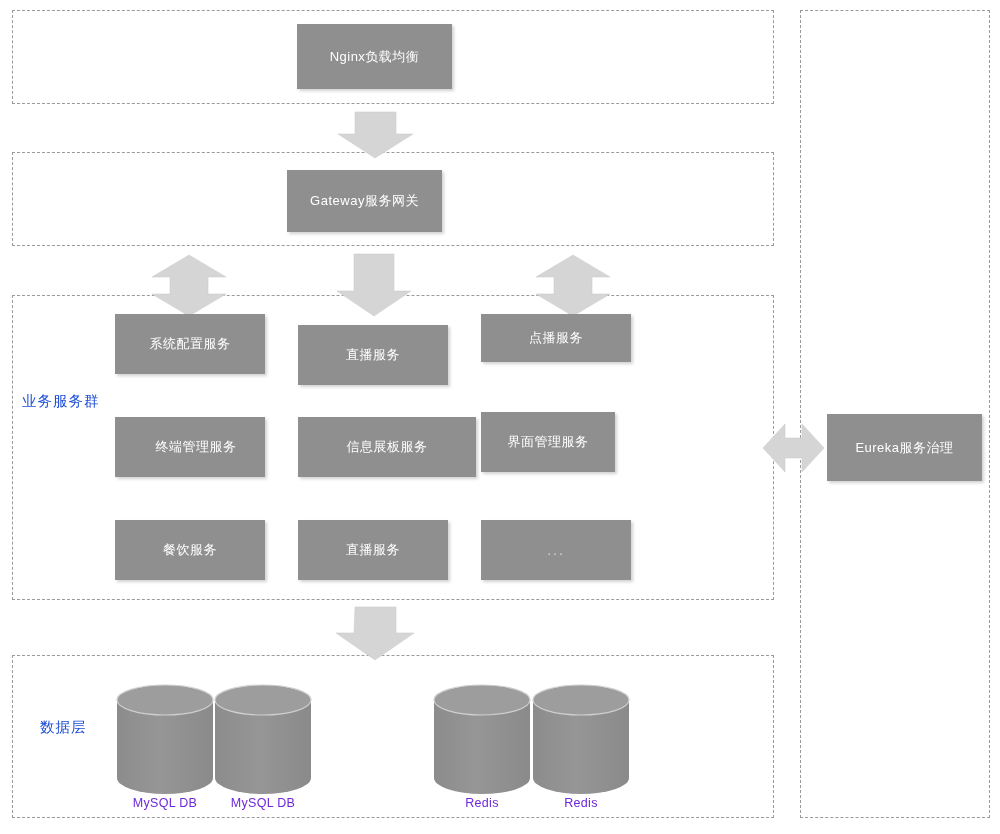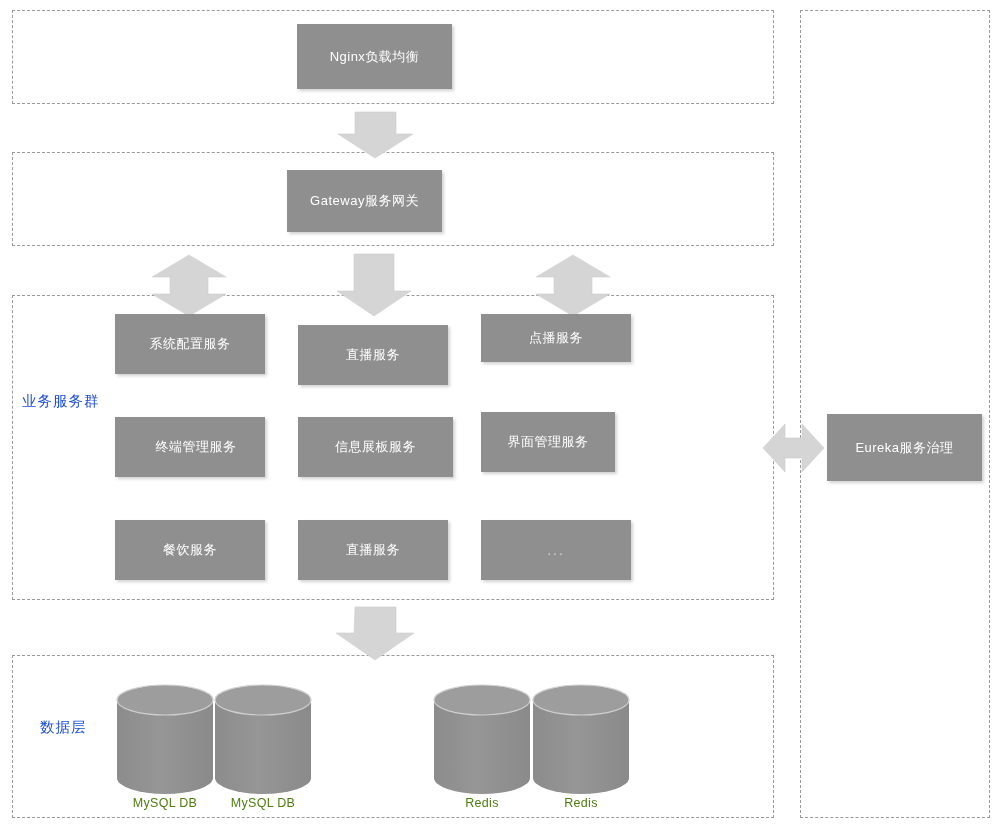--- a/index.html
+++ b/index.html
@@ -74,21 +74,21 @@
 
   
   .db {
     position: absolute;
   }
   .db-caption {
     position: absolute;
     width: 100%;
     text-align: center;
     font-size: 12.5px;
-    color: #4d7c0f;
+    color: #6d28d9;
     letter-spacing: 0.3px;
     white-space: nowrap;
   }
 </style>
 </head>
 <body>
 
 <div id="canvas">
 
   <div class="zone" style="left:12px; top:10px; width:762px; height:94px;"></div>
@@ -138,21 +138,21 @@
   <div class="node" style="left:298px; top:325px; width:150px; height:60px;">
     <span>直播服务</span>
   </div>
   <div class="node" style="left:481px; top:314px; width:150px; height:48px;">
     <span>点播服务</span>
   </div>
 
   <div class="node" style="left:115px; top:417px; width:150px; height:60px;padding-left:12px;">
     <span>终端管理服务</span>
   </div>
-  <div class="node" style="left:298px; top:417px; width:155px; height:60px;">
+  <div class="node" style="left:298px; top:417px; width:178px; height:60px;">
     <span>信息展板服务</span>
   </div>
   <div class="node" style="left:481px; top:412px; width:134px; height:60px;">
     <span>界面管理服务</span>
   </div>
 
   <div class="node" style="left:115px; top:520px; width:150px; height:60px;">
     <span>餐饮服务</span>
   </div>
   <div class="node" style="left:298px; top:520px; width:150px; height:60px;">

